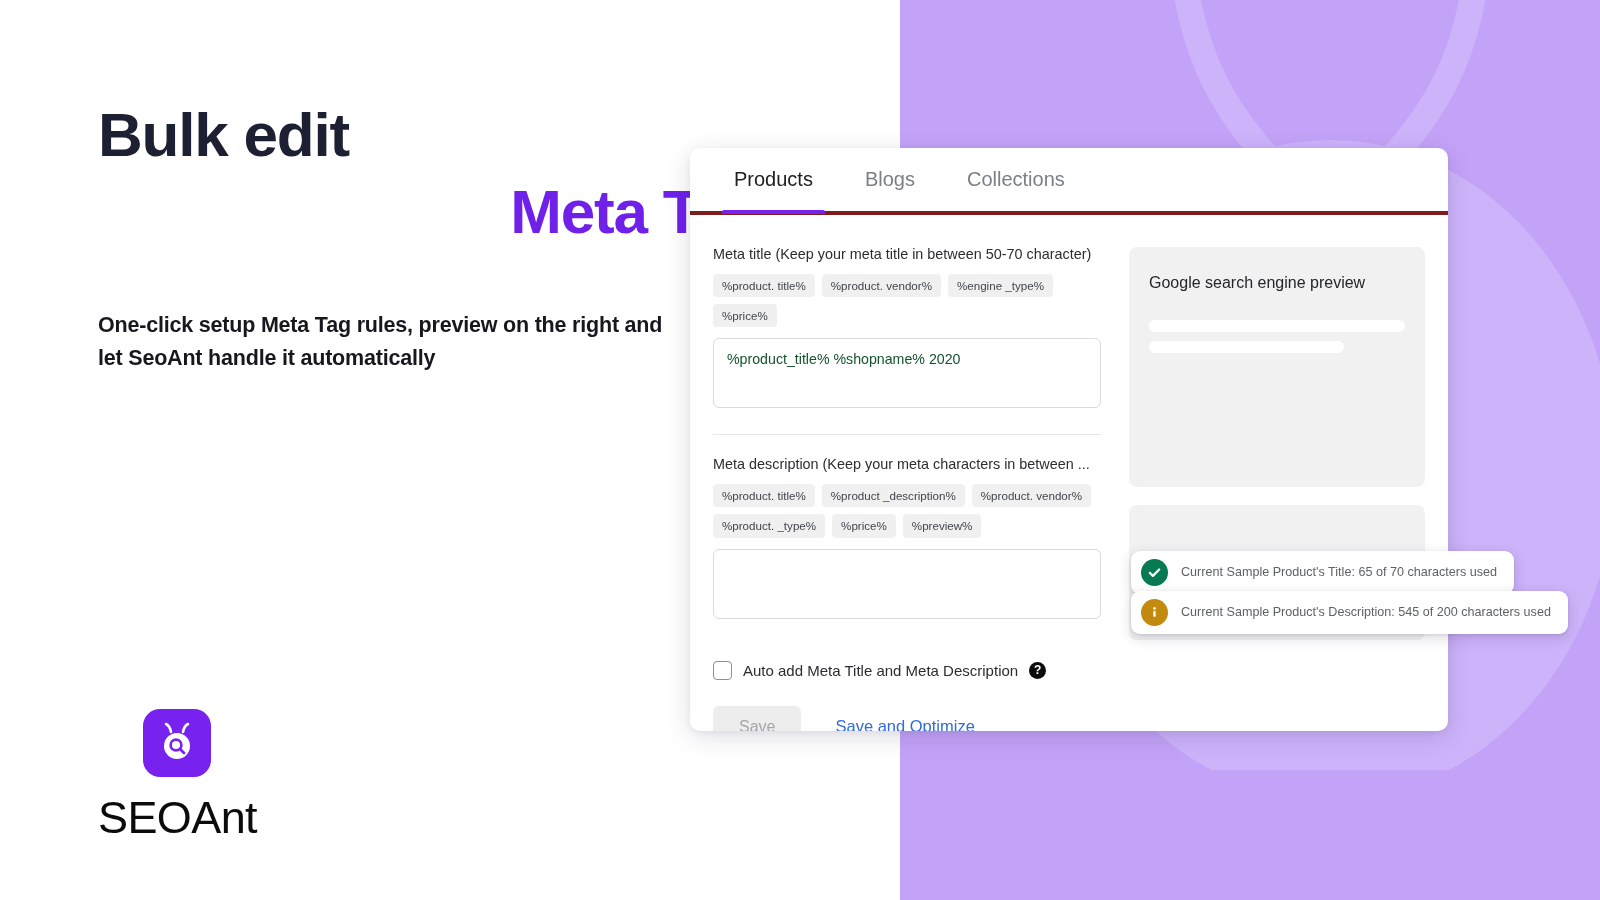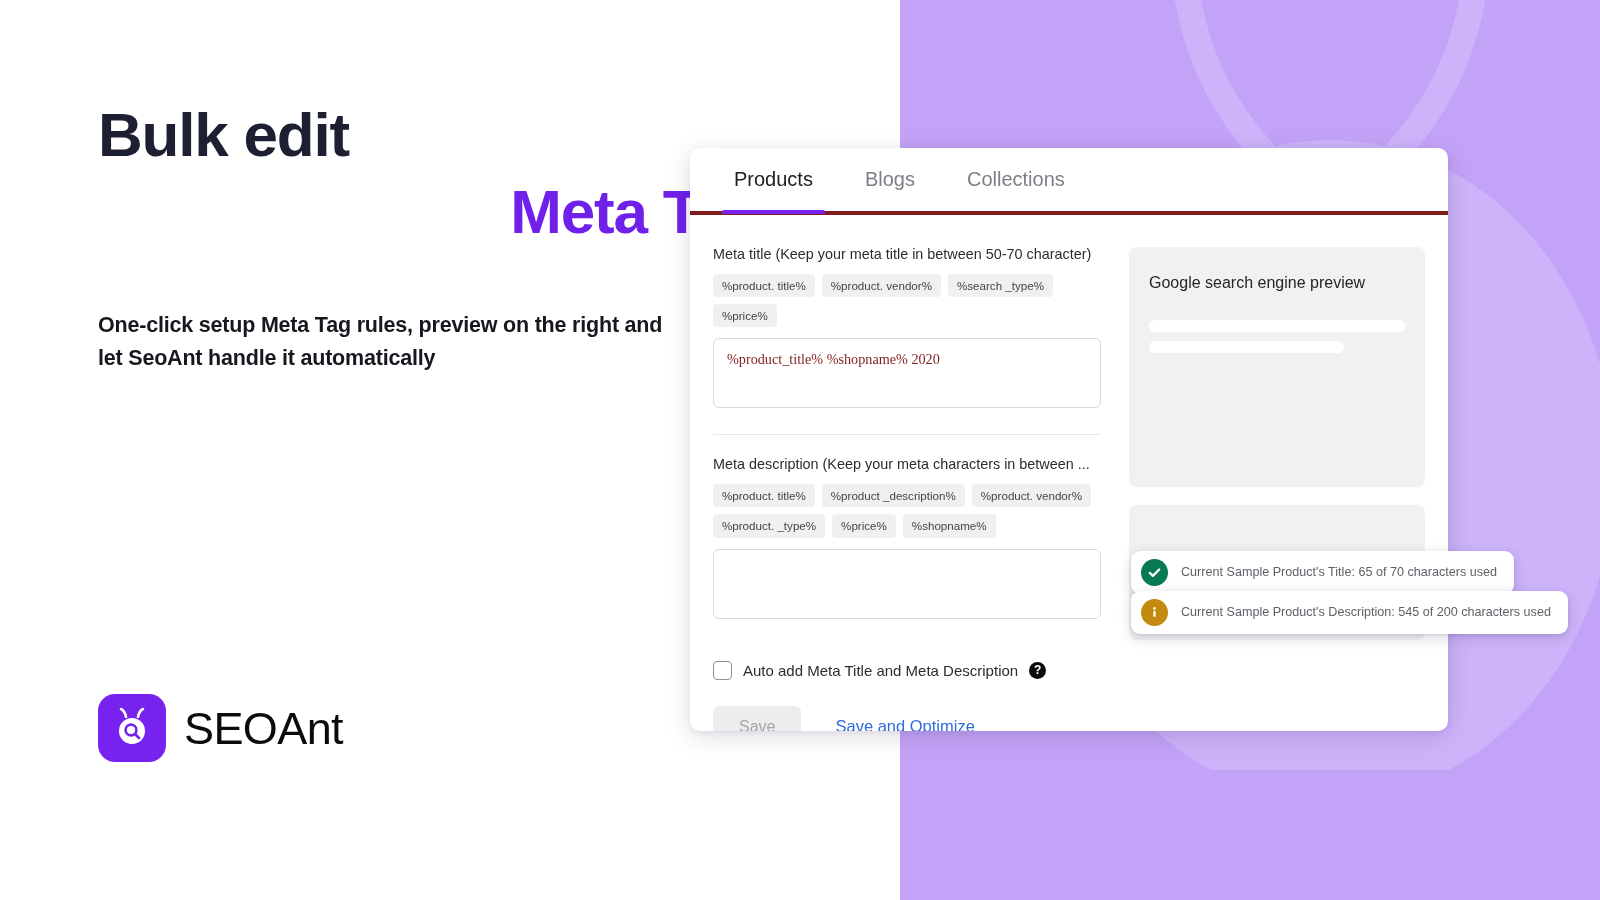--- a/index.html
+++ b/index.html
@@ -71,24 +71,25 @@
     font-weight: 700;
     line-height: 1.52;
     letter-spacing: -0.2px;
     color: #17181f;
   }
 
   
   .brand {
     position: absolute;
     left: 98px;
-    top: 694px;
+    top: 709px;
     display: flex;
     align-items: center;
     gap: 18px;
+    flex-direction: column;
   }
   .brand-mark {
     width: 68px;
     height: 68px;
     border-radius: 17px;
     background: #7722ef;
     display: flex;
     align-items: center;
     justify-content: center;
     flex: none;
@@ -182,23 +183,23 @@
   }
 
   .text-input {
     margin-top: 11px;
     width: 100%;
     height: 70px;
     border: 1px solid #d9dadd;
     border-radius: 6px;
     background: #ffffff;
     padding: 11px 13px;
-    font-family: Liberation Serif, serif;
+    font-family: Liberation Sans, sans-serif;
     font-size: 14.2px;
-    color: #7f1d1d;
+    color: #14532d;
     line-height: 1.4;
     resize: none;
     outline: none;
   }
   .text-input::placeholder { color: #9a9da3; }
 
   .divider {
     margin-top: 22px;
     height: 1px;
     background: #e8e8ea;
@@ -381,37 +382,37 @@
 
     <div class="card-body">
 
       <div class="col-left">
 
         <div>
           <div class="field-label">Meta title (Keep your meta title in between 50-70 character)</div>
           <div class="chip-row">
             <span class="chip">%product. title%</span>
             <span class="chip">%product. vendor%</span>
-            <span class="chip">%search _type%</span>
+            <span class="chip">%engine _type%</span>
             <span class="chip">%price%</span>
           </div>
           <textarea class="text-input" placeholder="" style="">%product_title% %shopname% 2020</textarea>
         </div>
 
         <div class="divider"></div>
 
         <div class="section-gap">
           <div class="field-label">Meta description (Keep your meta characters in between ...</div>
           <div class="chip-row">
             <span class="chip">%product. title%</span>
             <span class="chip">%product _description%</span>
             <span class="chip">%product. vendor%</span>
             <span class="chip">%product. _type%</span>
             <span class="chip">%price%</span>
-            <span class="chip">%shopname%</span>
+            <span class="chip">%preview%</span>
           </div>
           <textarea class="text-input" placeholder="" style=""></textarea>
         </div>
 
         <div class="checkbox-row">
           <span class="checkbox"></span>
           <span class="checkbox-label">Auto add Meta Title and Meta Description</span>
           <span class="help-icon">?</span>
         </div>
 

